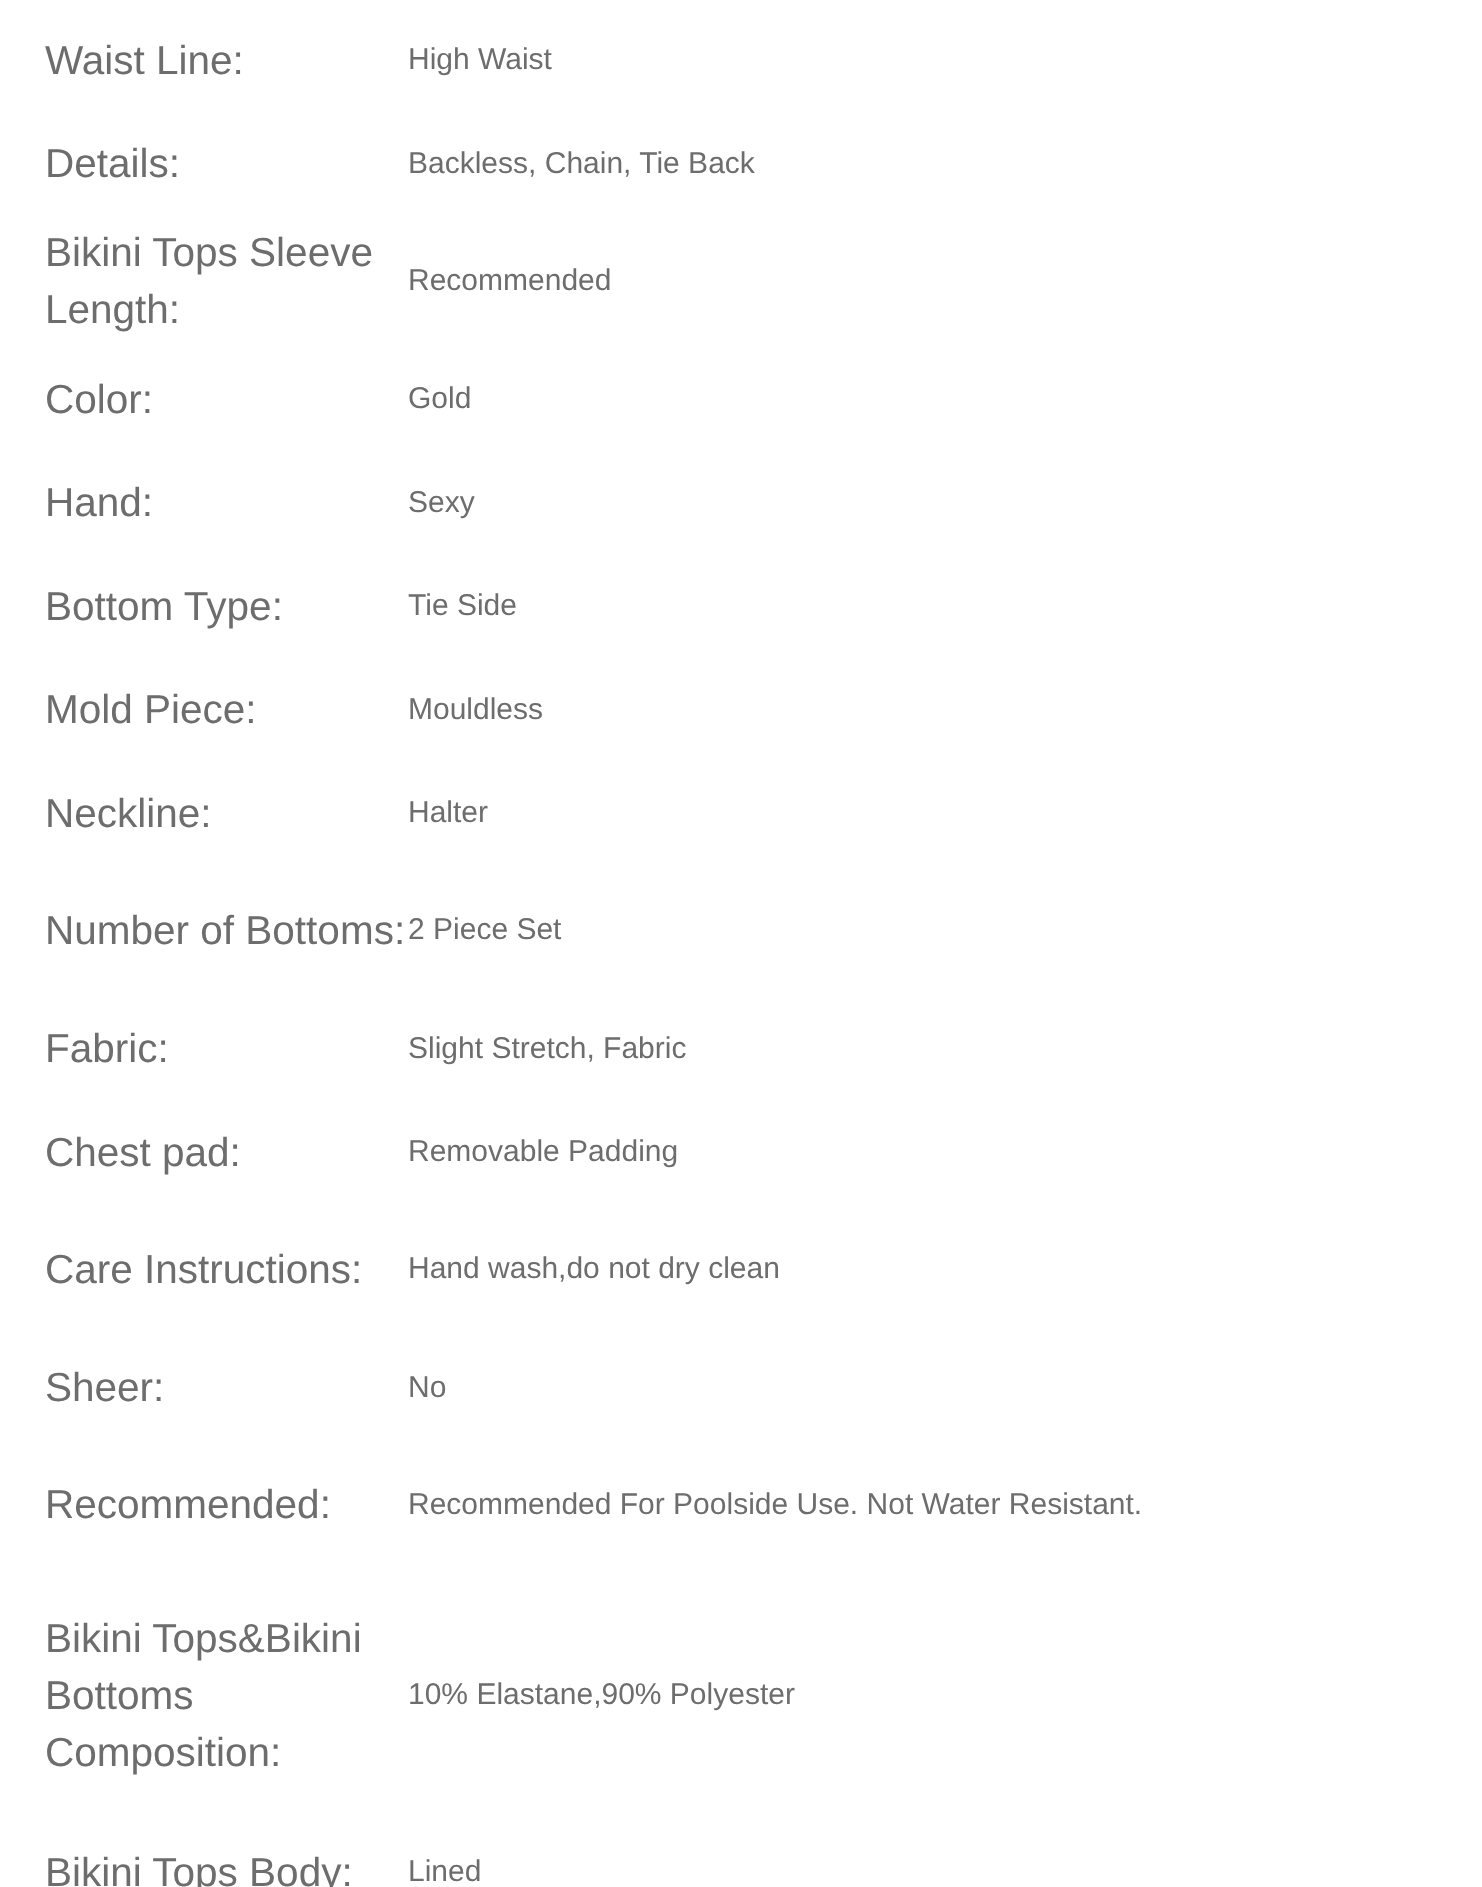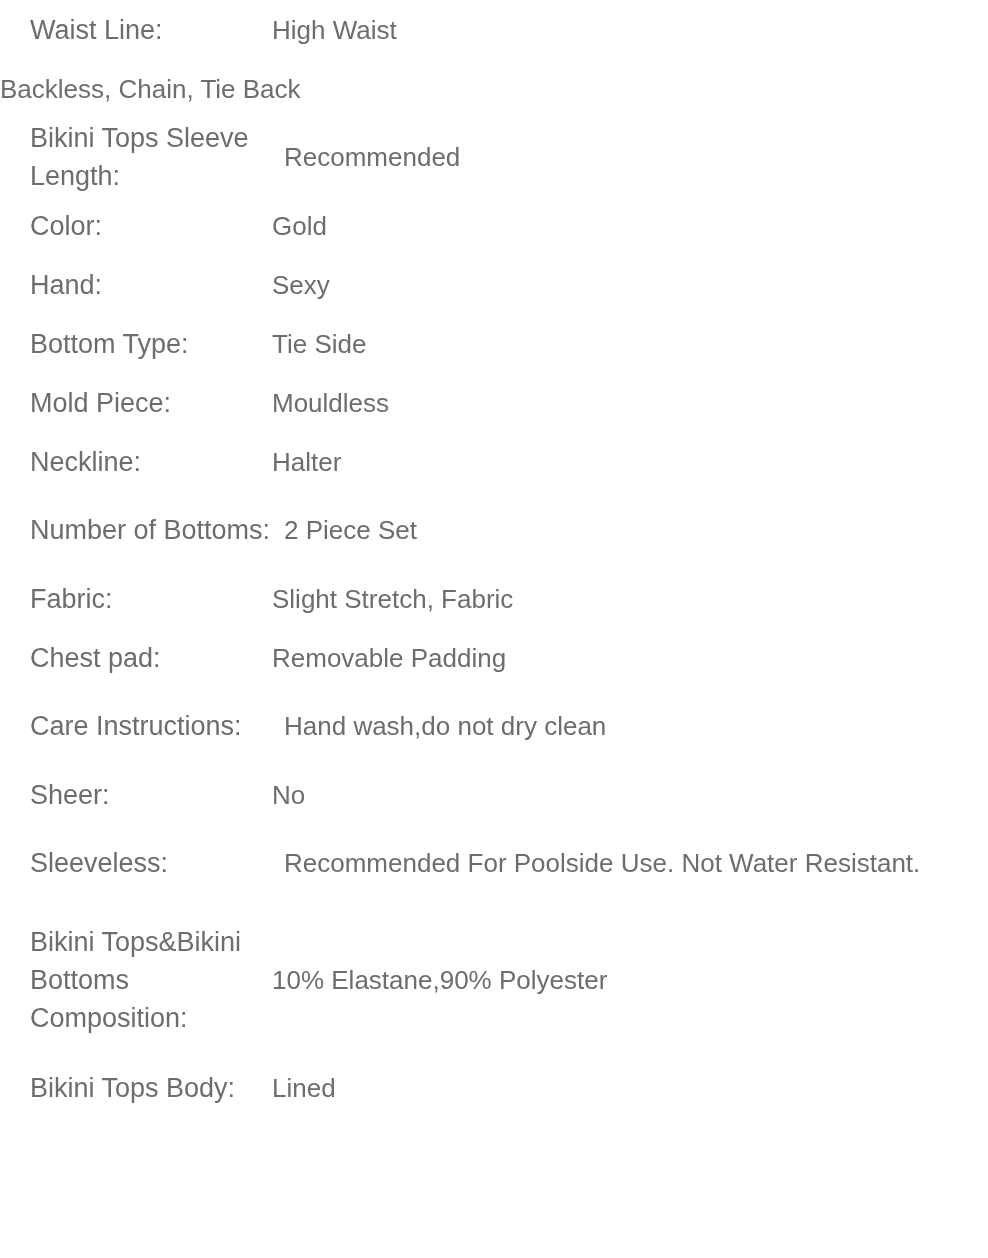--- a/index.html
+++ b/index.html
@@ -17,53 +17,55 @@
   .spec-table {
     width: 988px;
     padding: 0;
     margin: 0;
   }
   .spec-row {
     display: flex;
     align-items: center;
     width: 100%;
     box-sizing: border-box;
+    margin-top: 10px;
   }
   .spec-label {
     width: 272px;
     min-width: 272px;
     padding-left: 30px;
     box-sizing: border-box;
     font-size: 27px;
     line-height: 38px;
     color: #6d6d6d;
     font-weight: 400;
   }
   .spec-value {
     flex: 1;
     padding-right: 24px;
     box-sizing: border-box;
-    font-size: 26px;
+    font-size: 20px;
     line-height: 38px;
     color: #6d6d6d;
     font-weight: 400;
   }
   .spec-row.r-1line { height: 59px; }
-  .spec-row.r-2line { height: 78px; gap: 12px; }
+  .spec-row.r-2line { height: 78px; }
   .spec-row.r-4line { height: 156px; }
 </style>
 </head>
 <body>
 
 <div class="spec-table" id="spec-table">
     <div class="spec-row r-1line">
       <div class="spec-label">Waist Line:</div>
       <div class="spec-value">High Waist</div>
     </div>
     <div class="spec-row r-1line">
+      <div class="spec-label">Details:</div>
       <div class="spec-value">Backless, Chain, Tie Back</div>
     </div>
     <div class="spec-row r-2line">
       <div class="spec-label">Bikini Tops Sleeve Length:</div>
       <div class="spec-value">Recommended</div>
     </div>
     <div class="spec-row r-1line">
       <div class="spec-label">Color:</div>
       <div class="spec-value">Gold</div>
     </div>
@@ -97,21 +99,21 @@
     </div>
     <div class="spec-row r-2line">
       <div class="spec-label">Care Instructions:</div>
       <div class="spec-value">Hand wash,do not dry clean</div>
     </div>
     <div class="spec-row r-1line">
       <div class="spec-label">Sheer:</div>
       <div class="spec-value">No</div>
     </div>
     <div class="spec-row r-2line">
-      <div class="spec-label">Sleeveless:</div>
+      <div class="spec-label">Recommended:</div>
       <div class="spec-value">Recommended For Poolside Use. Not Water Resistant.</div>
     </div>
     <div class="spec-row r-4line">
       <div class="spec-label">Bikini Tops&amp;Bikini Bottoms Composition:</div>
       <div class="spec-value">10% Elastane,90% Polyester</div>
     </div>
     <div class="spec-row r-1line">
       <div class="spec-label">Bikini Tops Body:</div>
       <div class="spec-value">Lined</div>
     </div>

